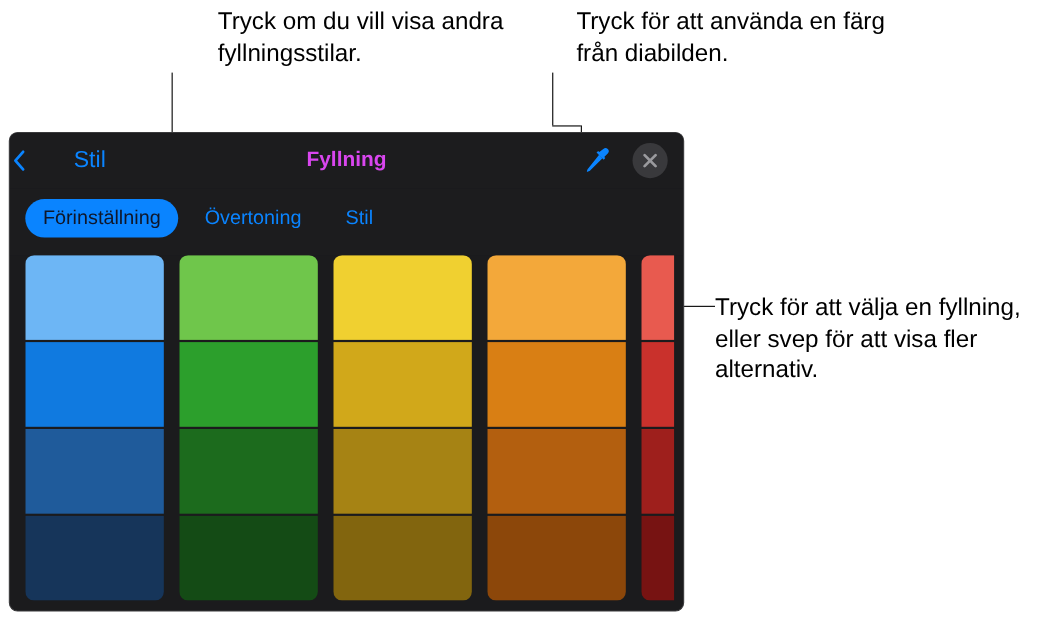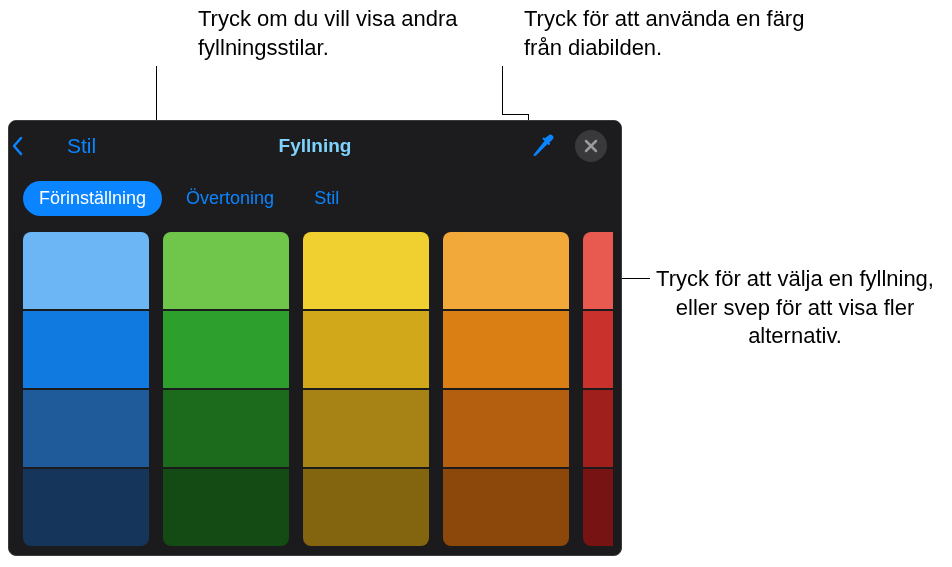--- a/index.html
+++ b/index.html
@@ -51,21 +51,21 @@
       cursor: pointer;
       gap: 40px;
     }
     .back-btn svg {
       margin-right: 2px;
     }
     .panel-title {
       position: absolute;
       left: 50%;
       transform: translateX(-50%);
-      color: #7dd3fc;
+      color: #d946ef;
       font-size: 19px;
       font-weight: 600;
     }
     .header-actions {
       position: absolute;
       right: 14px;
       display: flex;
       align-items: center;
       gap: 18px;
     }
@@ -95,21 +95,21 @@
     }
     .tab {
       padding: 7px 16px;
       border-radius: 18px;
       color: #0a84ff;
       font-size: 18px;
       cursor: pointer;
     }
     .tab.active {
       background: #0a84ff;
-      color: #ffffff;
+      color: #0f172a;
     }
     .swatch-grid {
       display: flex;
       gap: 14px;
       padding: 0 14px;
       overflow: hidden;
     }
     .swatch-col {
       width: 126px;
       display: flex;
@@ -136,21 +136,21 @@
 </div>
 <div class="callout-line" style="left:156px; top:66px; width:1px; height:134px;"></div>
 
 <div class="callout" style="left:524px; top:5px; width:290px;">
   <span>Tryck för att använda en färg från diabilden.</span>
 </div>
 <div class="callout-line" style="left:502px; top:66px; width:1px; height:48px;"></div>
 <div class="callout-line" style="left:502px; top:114px; width:26px; height:1px;"></div>
 <div class="callout-line" style="left:528px; top:114px; width:1px; height:30px;"></div>
 
-<div class="callout" style="left:650px; top:265px; width:290px;text-align:center;">
+<div class="callout" style="left:650px; top:265px; width:290px;">
   <span>Tryck för att välja en fyllning, eller svep för att visa fler alternativ.</span>
 </div>
 <div class="callout-line" style="left:555px; top:278px; width:95px; height:1px;"></div>
 
 <div class="panel-container">
   <div class="panel-header">
     <div class="back-btn">
       <svg width="14" height="20" viewBox="0 0 14 20">
         <path d="M10 2 L3 10 L10 18" stroke="#0a84ff" stroke-width="2.5" fill="none" stroke-linecap="round" stroke-linejoin="round"></path>
       </svg>

